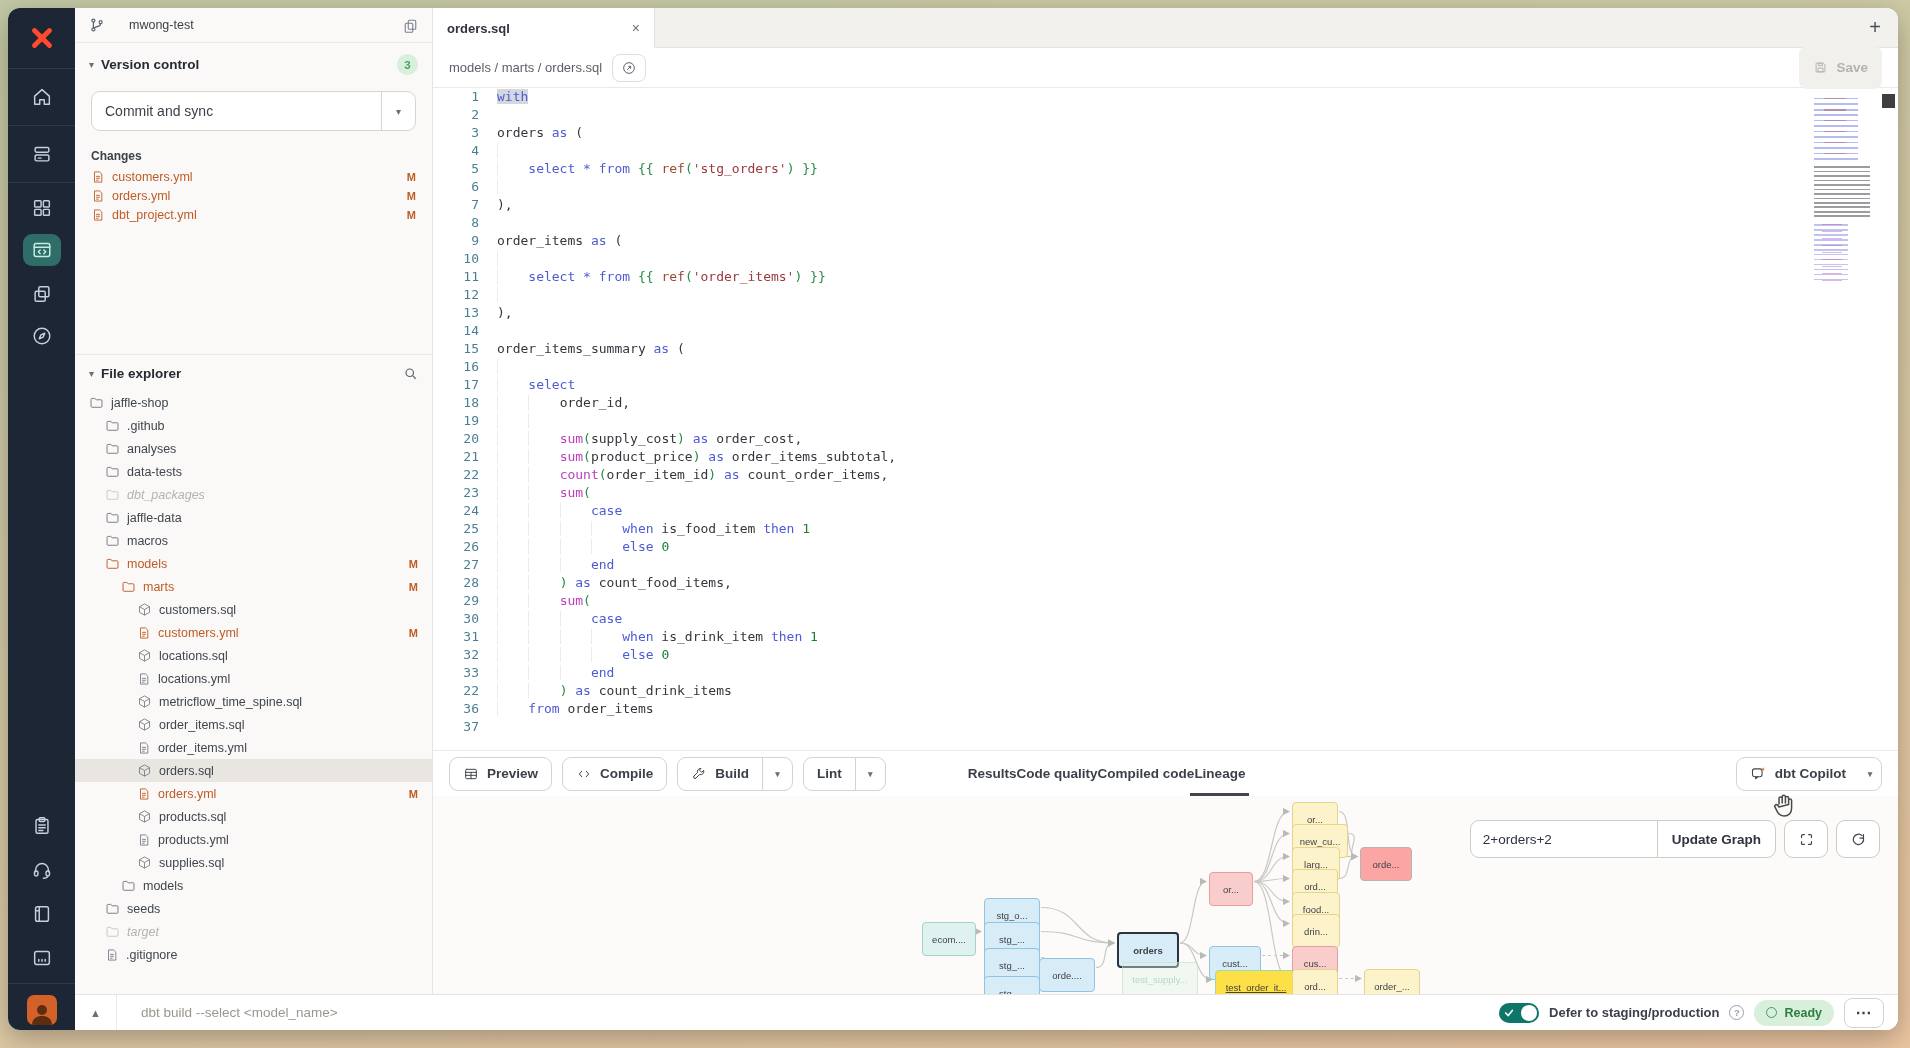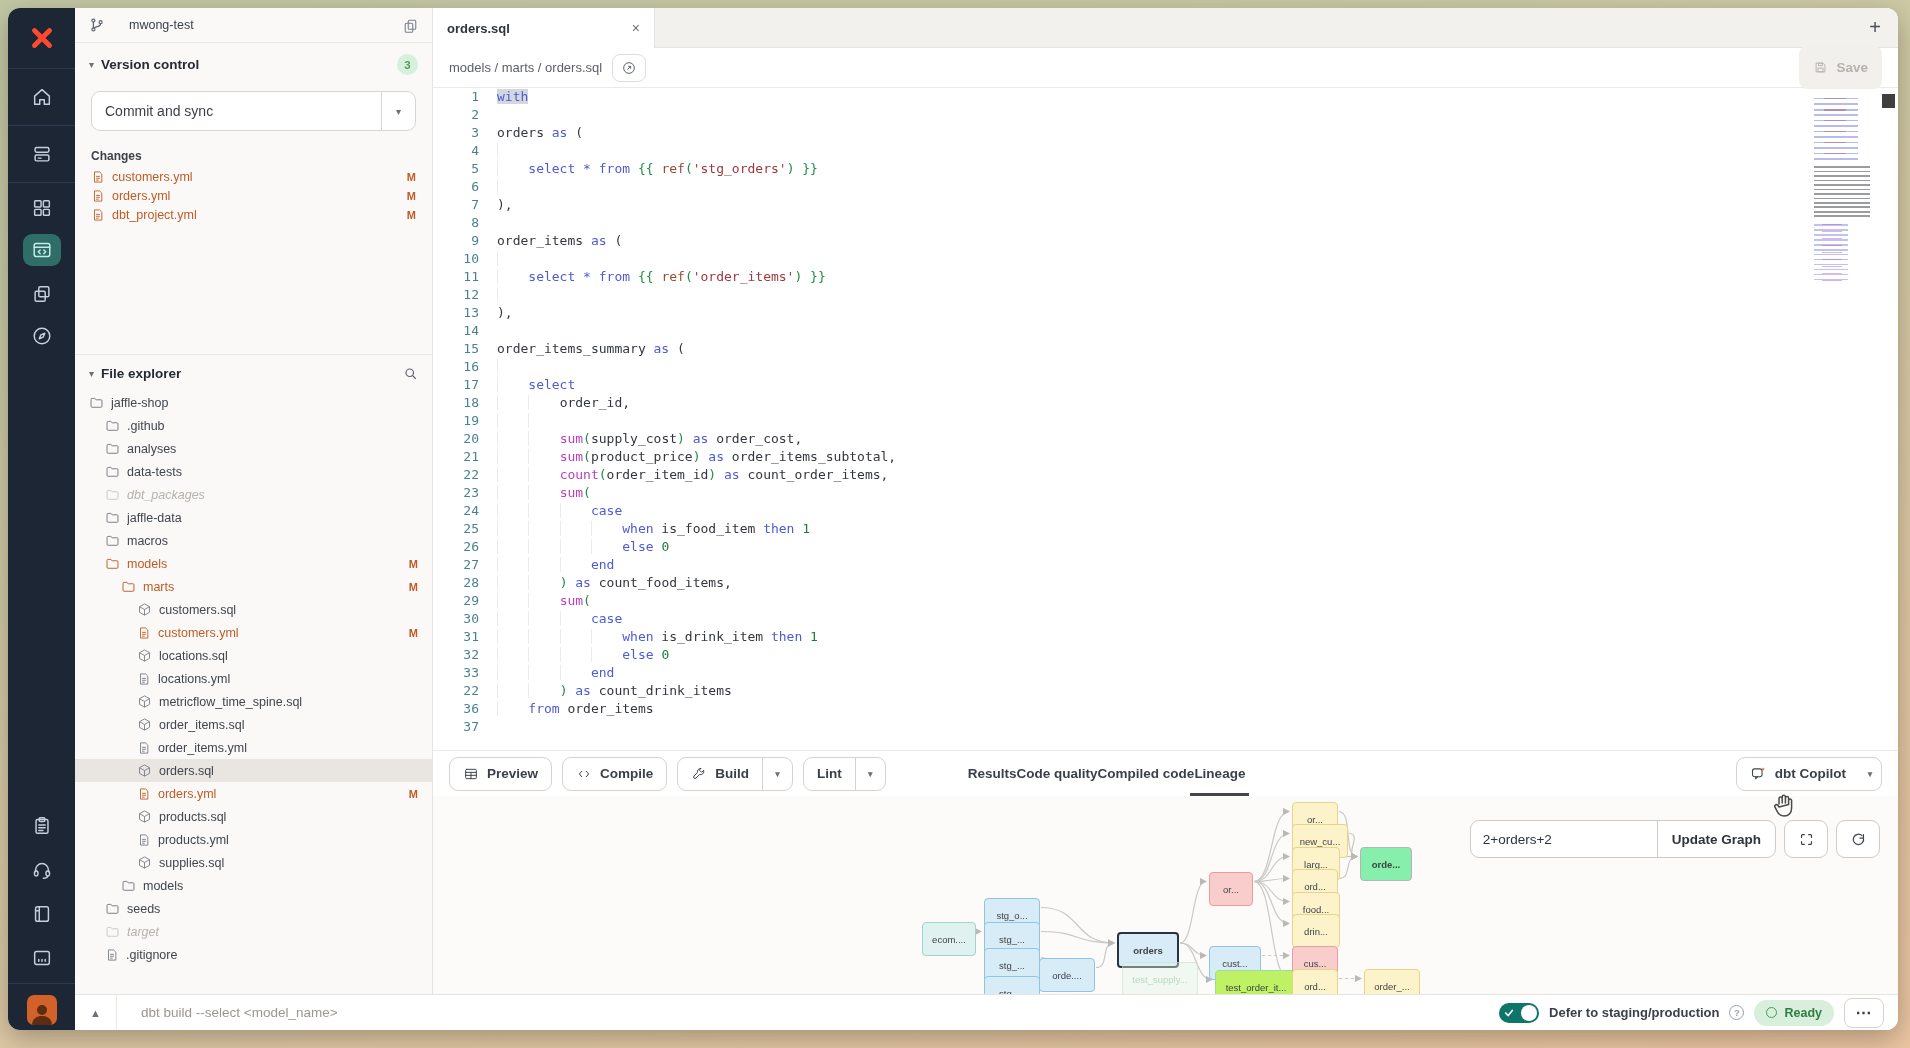--- a/index.html
+++ b/index.html
@@ -97,22 +97,22 @@
   .copilot { margin-left:auto; }
 
   
   .lineage { flex:1; position:relative; background:#fcfbfa; overflow:hidden; }
   .lineage svg.edges { position:absolute; left:0; top:0; }
   .lnode { position:absolute; height:19px; border-radius:4px; border:1px solid; display:flex; align-items:center; justify-content:center; font-size:9.5px; color:#3f4246; white-space:nowrap; overflow:hidden; padding:16px 3px; z-index:2; }
   .lnode.blue  { background:#d8ecf7; border-color:#8fc4e3; }
   .lnode.teal  { background:#dff2ef; border-color:#9ed4cb; }
   .lnode.yellow{ background:#fdf3cb; border-color:#e6d488; }
   .lnode.pink  { background:#f9cdcb; border-color:#e89f9c; }
-  .lnode.green { background:#bef264; border-color:#99dcab; }
-  .lnode.gray  { background:#86efac; border-color:#b5b5b2;font-weight:bold; }
+  .lnode.green { background:#fde047; border-color:#99dcab;text-decoration:underline; }
+  .lnode.gray  { background:#fca5a5; border-color:#b5b5b2; }
   .lnode.ghost { background:rgba(222,245,228,.4); border-color:rgba(190,220,198,.5); color:#b7d9bf; }
   .lnode.selected { border:2px solid #2b3240; font-weight:700; }
   .lin-controls { position:absolute; top:24px; right:18px; display:flex; gap:8px; z-index:3; }
   .sel-group { display:flex; height:38px; background:#fff; border:1px solid #cfccc7; border-radius:9px; overflow:hidden; }
   .sel-input { width:186px; display:flex; align-items:center; padding:0 12px; font-size:13.5px; color:#2b3240; }
   .update-btn { padding:0 14px; border-left:1px solid #cfccc7; display:flex; align-items:center; font-size:13.5px; font-weight:700; color:#2e333c; }
   .sq-btn { width:44px; height:38px; background:#fff; border:1px solid #cfccc7; border-radius:9px; display:flex; align-items:center; justify-content:center; }
   .sq-btn svg { stroke:#3f444d; fill:none; stroke-width:1.7; stroke-linecap:round; stroke-linejoin:round; }
 
   

